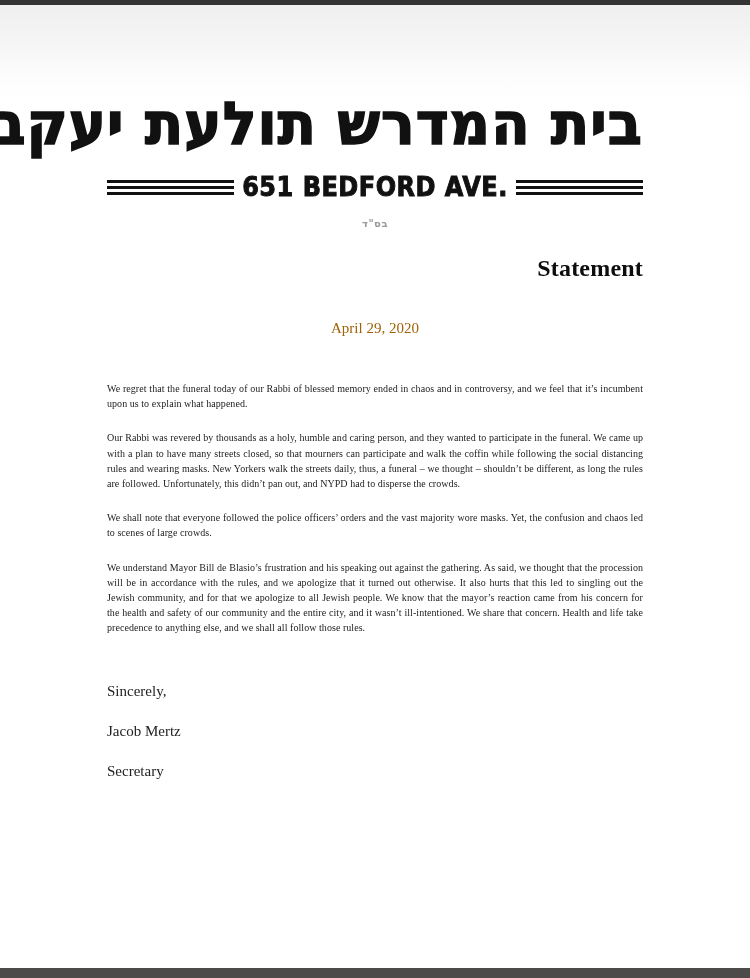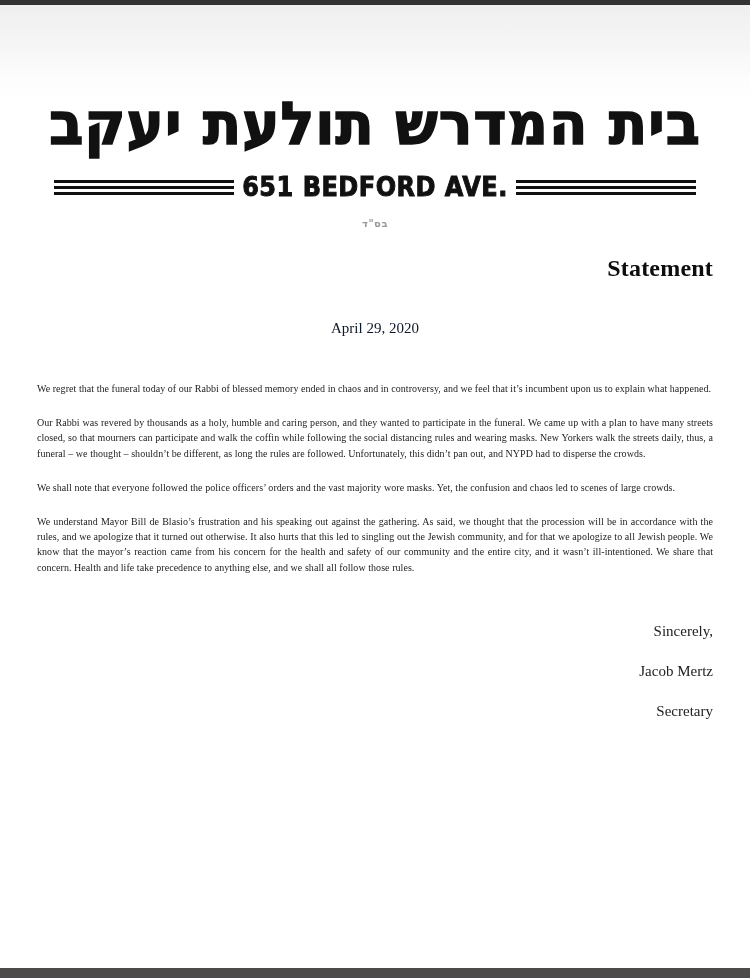--- a/index.html
+++ b/index.html
@@ -44,21 +44,21 @@
     z-index: 1;
   }
 
   .sheet {
     position: absolute;
     top: 0; left: 0;
     width: 750px;
     height: 744px;
     z-index: 2;
     box-sizing: border-box;
-    padding: 0 37px;
+    padding: 0 107px;
   }
 
   
   .letterhead {
     margin-top: 96px;
     text-align: center;
   }
   .letterhead-hebrew {
     font-family: "DejaVu Sans", sans-serif;
     font-size: 56px;
@@ -120,21 +120,21 @@
     margin-top: 26px;
     font-size: 24px;
     font-weight: 700;
     color: #0d0d0d;
     letter-spacing: 0.2px;
   }
   .doc-date {
     text-align: center;
     margin-top: 38px;
     font-size: 15px;
-    color: #0f172a;
+    color: #a16207;
   }
 
   
   .body-copy {
     margin-top: 44px;
   }
   .body-copy p {
     margin: 0 0 19px 0;
     font-size: 10px;
     line-height: 1.52;
@@ -142,21 +142,21 @@
     color: #222222;
     letter-spacing: 0.05px;
   }
   .body-copy p:last-child {
     margin-bottom: 16px;
   }
 
   
   .signature-block {
     margin-top: 48px;
-    text-align: right;
+    text-align: left;
   }
   .signature-block .sig-line {
     font-size: 15px;
     color: #222222;
     margin-bottom: 23px;
   }
   .signature-block .sig-line:last-child {
     margin-bottom: 0;
   }
 </style>

